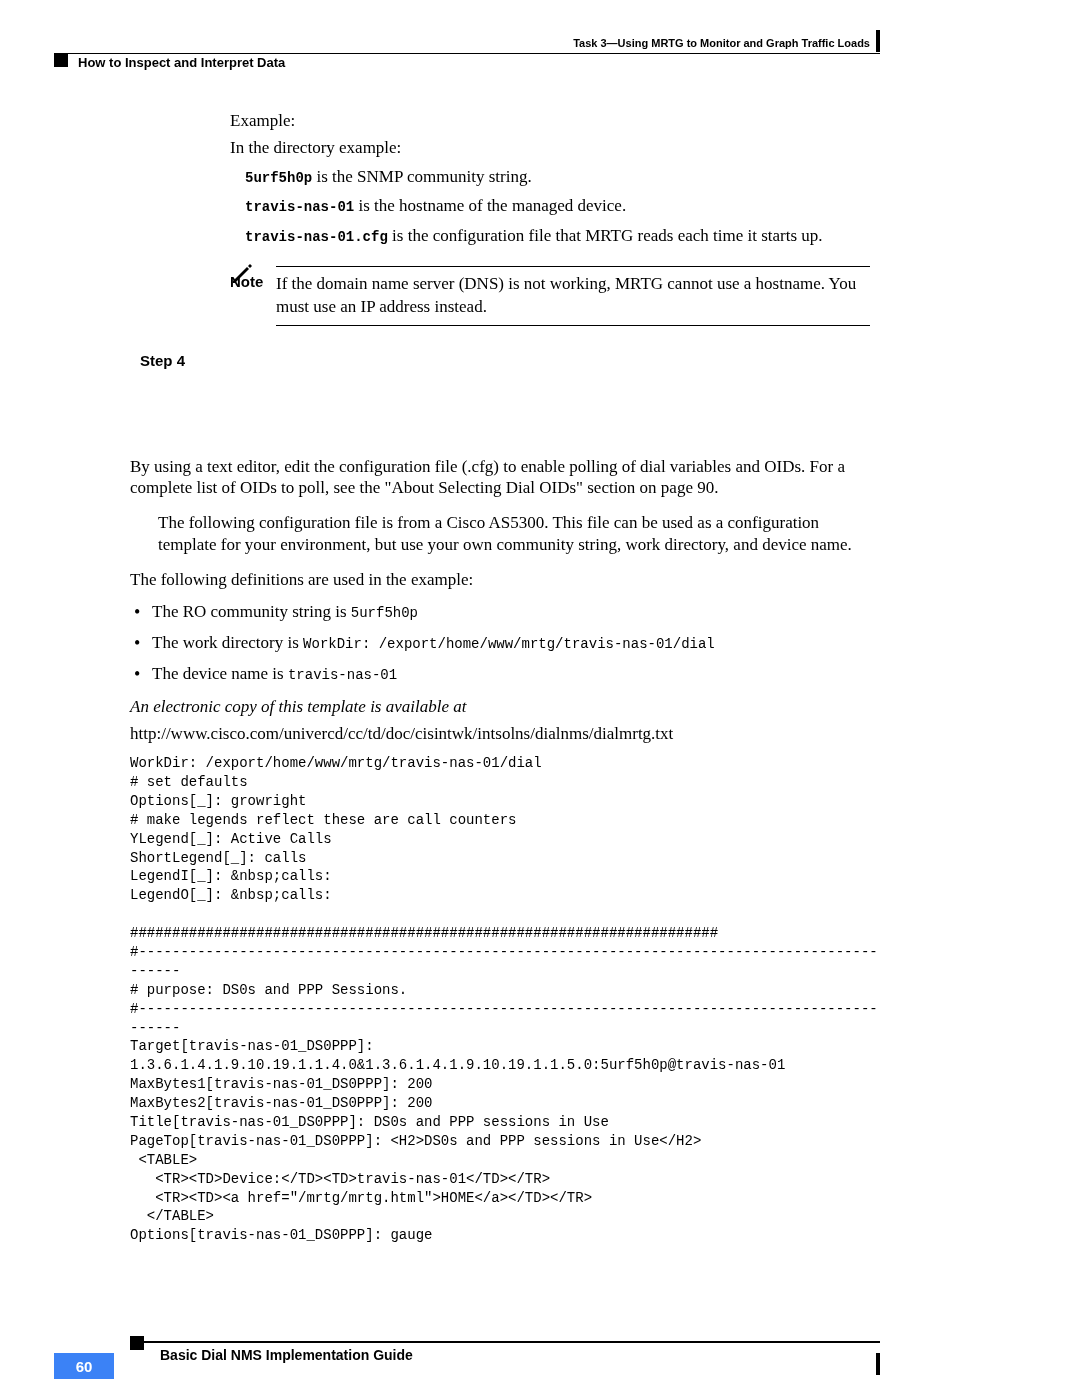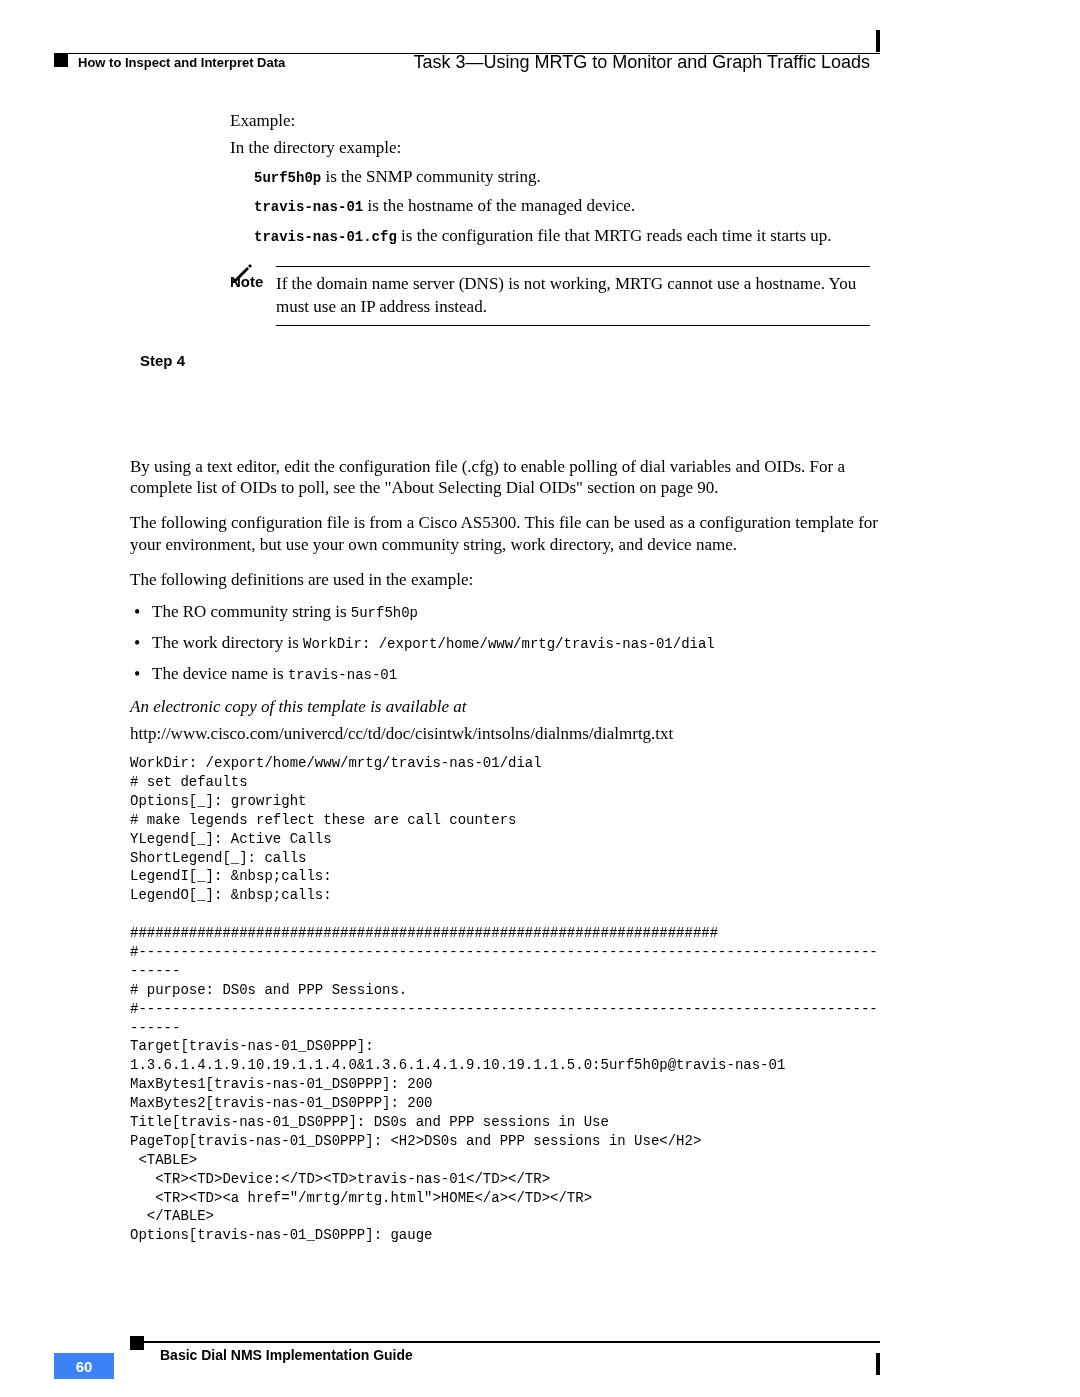--- a/index.html
+++ b/index.html
@@ -12,25 +12,25 @@
   }
   .page {
     position: relative;
     width: 1080px;
     height: 1397px;
     box-sizing: border-box;
   }
   
   .hdr-right {
     position: absolute;
-    top: 52px;
+    top: 37px;
     right: 210px;
     font-family: Arial, Helvetica, sans-serif;
-    font-weight: 400;
-    font-size: 18px;
+    font-weight: 700;
+    font-size: 11px;
   }
   .hdr-right-bar {
     position: absolute;
     top: 30px;
     right: 200px;
     width: 4px;
     height: 22px;
     background: #000;
   }
   .hdr-hr {
@@ -71,21 +71,21 @@
     line-height: 1.25;
     margin: 6px 0;
   }
   .code-line {
     font-family: "Courier New", Courier, monospace;
     font-weight: 700;
     font-size: 14px;
     margin: 6px 0 10px 24px;
   }
   .bullet-list {
-    margin-left: 24px;
+    margin-left: 15px;
   }
   .bullet-list .b {
     font-size: 17px;
     line-height: 1.4;
     margin: 6px 0;
   }
   .mono-inline {
     font-family: "Courier New", Courier, monospace;
     font-weight: 700;
     font-size: 14px;
@@ -265,21 +265,21 @@
         <div class="note-label">Note</div>
         <div class="note-text">If the domain name server (DNS) is not working, MRTG cannot use a hostname. You must use an IP address instead.</div>
       </div>
       <div class="note-rule"></div>
     </div>
 
     <div class="step-row">
       <div class="step-label">Step 4</div>
       <div class="step-body">
         <div class="body-text">By using a text editor, edit the configuration file (.cfg) to enable polling of dial variables and OIDs. For a complete list of OIDs to poll, see the "About Selecting Dial OIDs" section on page 90.</div>
-        <div class="body-text" style="margin-top:14px;">The following configuration file is from a Cisco AS5300. This file can be used as a configuration template for your environment, but use your own community string, work directory, and device name.</div>
+        <div class="body-text" style="margin-top:14px;margin-left:28px;">The following configuration file is from a Cisco AS5300. This file can be used as a configuration template for your environment, but use your own community string, work directory, and device name.</div>
         <div class="body-text" style="margin-top:14px;">The following definitions are used in the example:</div>
 
         <div class="bul-list2">
           <div class="b2">
             <span>The RO community string is </span><span class="mono-small">5urf5h0p</span>
           </div>
           <div class="b2">
             <span>The work directory is </span><span class="mono-small">WorkDir: /export/home/www/mrtg/travis-nas-01/dial</span>
           </div>
           <div class="b2">

